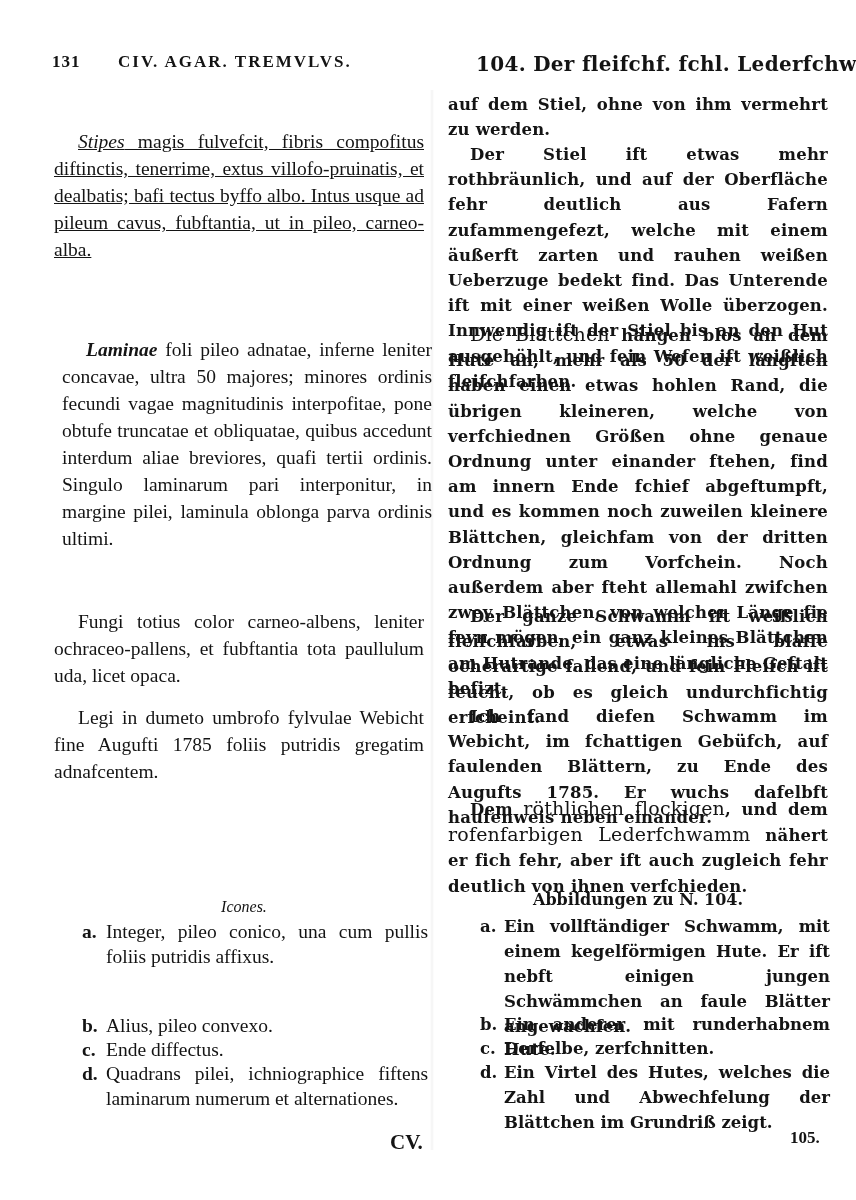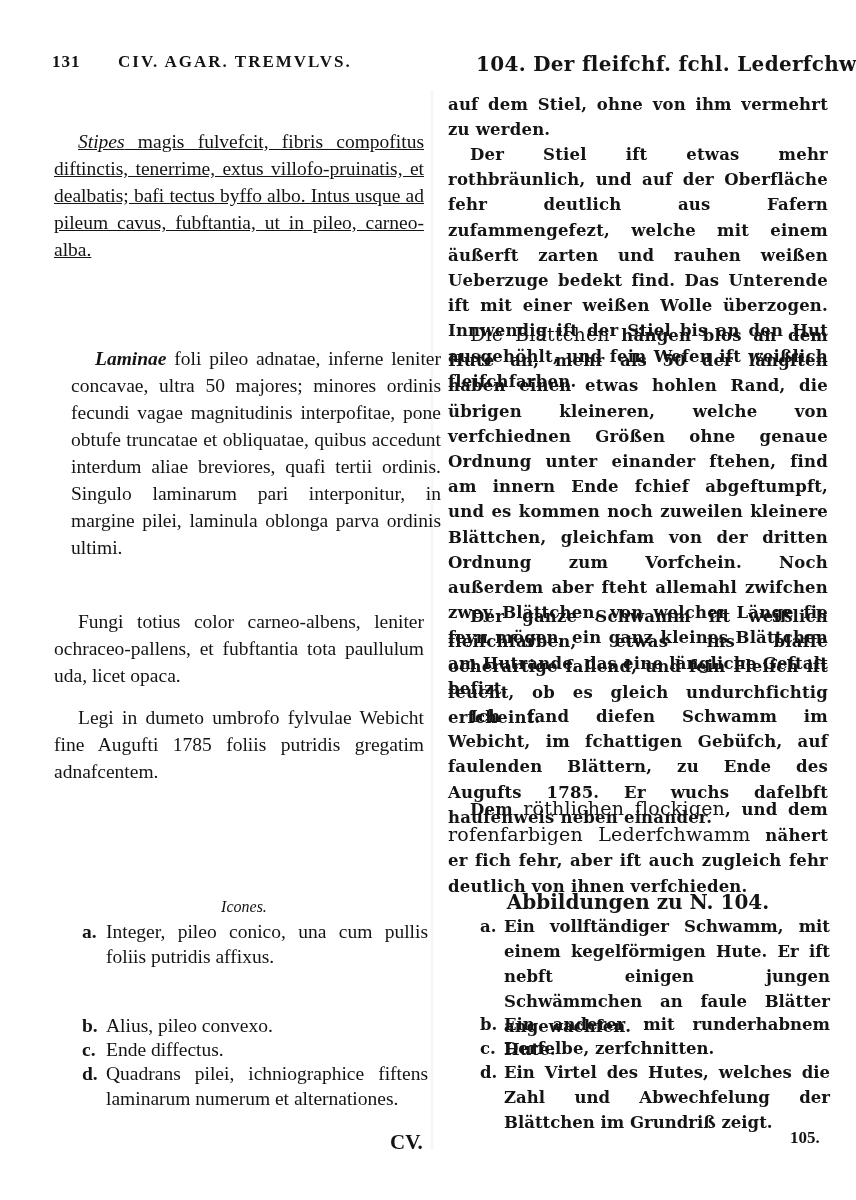--- a/index.html
+++ b/index.html
@@ -44,21 +44,21 @@
     text-align: justify;
     letter-spacing: 0.2px;
   }
   .ger .indent { display: inline-block; width: 22px; }
   .ger .big { font-size: 19px; font-weight: normal; }
 
   .heading-center {
     position: absolute; text-align: center;
   }
   .lat-heading { left: 54px; width: 380px; top: 898px; font-style: italic; font-size: 16px; }
-  .ger-heading { left: 16px; width: 380px; top: 890px; font-family: "DejaVu Serif", serif; font-size: 20px; font-weight: bold; }
+  .ger-heading { left: 16px; width: 380px; top: 890px; font-family: "DejaVu Serif", serif; font-size: 16px; font-weight: bold; }
 
   .list-item {
     position: absolute; display: flex;
   }
   .lat-list { left: 82px; width: 346px; font-size: 19.5px; line-height: 24.5px; }
   .ger-list { left: 48px; width: 350px; font-family: "DejaVu Serif", serif; font-size: 16.5px; line-height: 25px; font-weight: bold; }
   .list-item .marker { flex: 0 0 24px; font-weight: bold; }
   .ger-list .marker { flex: 0 0 24px; }
   .list-item .text { flex: 1; text-align: justify; }
 
@@ -78,21 +78,21 @@
 
 <section class="page page-left">
   <div class="running-head">
     <span class="pnum">131</span><span>CIV. AGAR. TREMVLVS.</span>
   </div>
 
   <p class="lat" style="top:128px; margin:0;text-decoration:underline;">
     <span class="indent"></span><i>Stipes</i><span> magis fulvefcit, fibris compofitus diftinctis, tenerrime, extus villofo-pruinatis, et dealbatis; bafi tectus byffo albo. Intus usque ad pileum cavus, fubftantia, ut in pileo, carneo-alba.</span>
   </p>
 
-  <p class="lat" style="top:328px; margin:17px;">
+  <p class="lat" style="top:328px; margin:8px;">
     <span class="indent"></span><i style="font-weight:bold;">Laminae</i><span> foli pileo adnatae, inferne leniter concavae, ultra 50 majores; minores ordinis fecundi vagae magnitudinis interpofitae, pone obtufe truncatae et obliquatae, quibus accedunt interdum aliae breviores, quafi tertii ordinis. Singulo laminarum pari interponitur, in margine pilei, laminula oblonga parva ordinis ultimi.</span>
   </p>
 
   <p class="lat" style="top:608px; margin:0;">
     <span class="indent"></span><span>Fungi totius color carneo-albens, leniter ochraceo-pallens, et fubftantia tota paullulum uda, licet opaca.</span>
   </p>
 
   <p class="lat" style="top:704px; margin:0;">
     <span class="indent"></span><span>Legi in dumeto umbrofo fylvulae Webicht fine Augufti 1785 foliis putridis gregatim adnafcentem.</span>
   </p>

